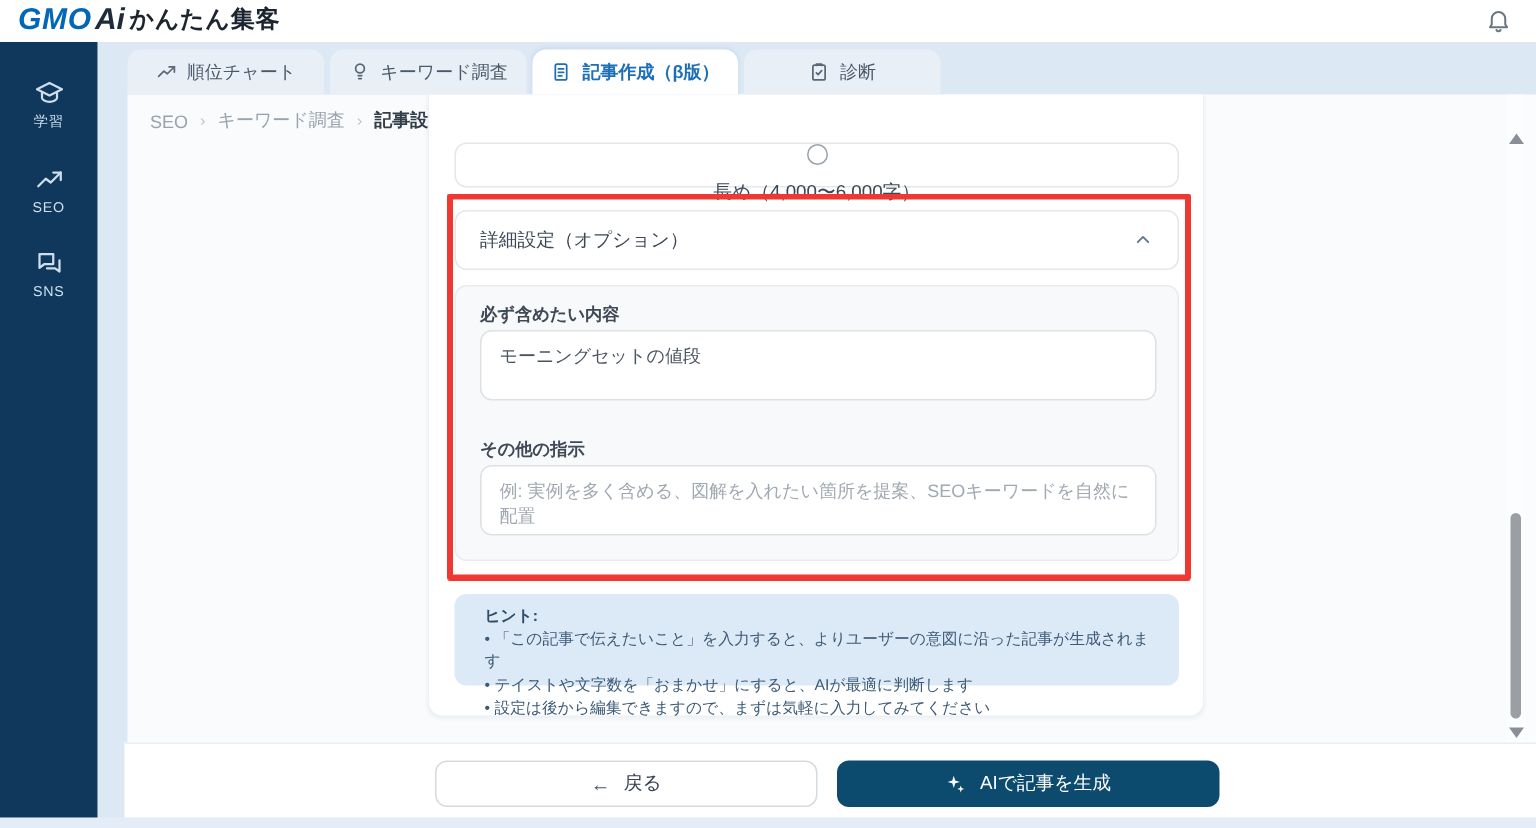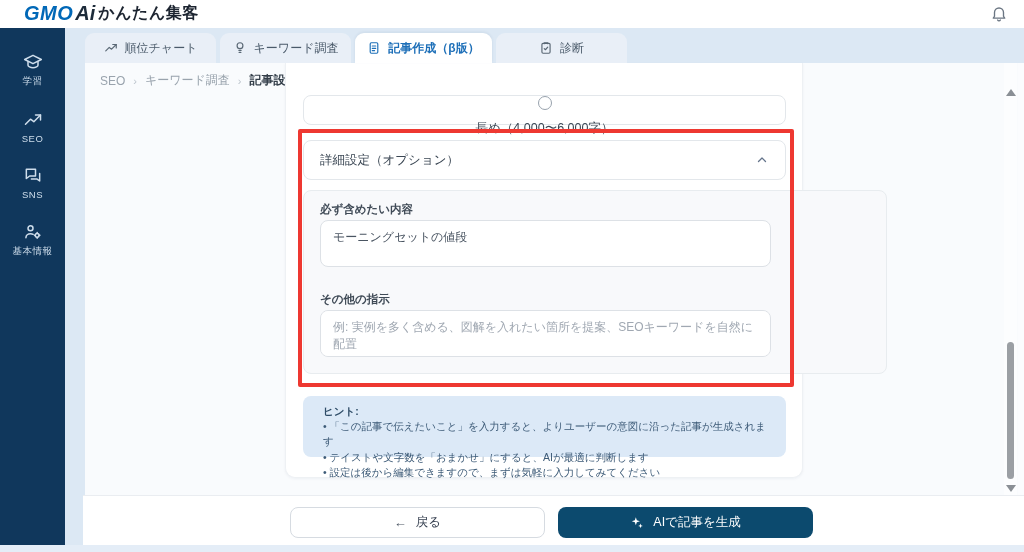--- a/index.html
+++ b/index.html
@@ -2,21 +2,21 @@
 <html><head>
 <meta charset="utf-8">
 <style>
   * { margin:0; padding:0; box-sizing:border-box; }
   html,body { width:1024px; height:552px; overflow:hidden;
     font-family:"Liberation Sans","DejaVu Sans",sans-serif; background:#ffffff; }
   .abs { position:absolute; }
 
   
   .header { left:0; top:0; width:1024px; height:28px; background:#ffffff; z-index:30; }
-  .logo { position:absolute; left:24px; top:2px; display:flex; align-items:center; cursor:pointer; }
+  .logo { position:absolute; left:12px; top:2px; display:flex; align-items:center; cursor:pointer; }
   .logo-gmo { font-size:20px; font-weight:900; font-style:italic; color:#0168b7; letter-spacing:0.5px; }
   .logo-ai  { font-size:20px; font-weight:900; font-style:italic; color:#1d2b3a; margin-left:2px; }
   .logo-jp  { font-size:16px; font-weight:800; color:#1c2430; margin-left:3px; letter-spacing:0.5px; }
   .bell { position:absolute; right:16px; top:5px; width:18px; height:18px; color:#6b7683; cursor:pointer; }
 
   
   .sidebar { left:0; top:28px; width:65px; height:517px; background:#10375c; z-index:25;
     display:flex; flex-direction:column; align-items:center; padding-top:24px; gap:22px; }
   .side-item { display:flex; flex-direction:column; align-items:center; gap:3px; cursor:pointer; width:100%; }
   .side-item svg { width:20px; height:20px; stroke:#cfdeec; }
@@ -56,21 +56,21 @@
 
   .red-box { position:absolute; left:12px; top:66px; width:496px; height:258px;
     border:4px solid #ee3831; border-radius:2px; pointer-events:none; z-index:10; }
 
   .accordion { position:absolute; left:17px; top:77px; width:483px; height:40px;
     border:1px solid #e3e7eb; border-radius:8px; background:#fff;
     display:flex; align-items:center; justify-content:space-between; padding:0 16px; cursor:pointer; }
   .accordion-title { font-size:12.5px; color:#3b4754; font-weight:500; }
   .accordion svg { width:14px; height:14px; stroke:#64748b; }
 
-  .fields-panel { position:absolute; left:17px; top:127px; width:584px; height:184px;
+  .fields-panel { position:absolute; left:17px; top:127px; width:483px; height:184px;
     background:#f8f9fb; border:1px solid #e8ecef; border-radius:8px; }
   .field-label { position:absolute; left:16px; font-size:11.5px; font-weight:600; color:#3f4a56; }
   .ta { position:absolute; left:16px; width:451px; height:47px; background:#fff;
     border:1px solid #dde1e6; border-radius:8px; resize:none; padding:8px 12px;
     font-family:"Liberation Sans","DejaVu Sans",sans-serif; font-size:12px; color:#4a5562; outline:none; }
   .ta::placeholder { color:#a0a8b2; }
 
   .hint-box { position:absolute; left:17px; top:333px; width:483px; height:61px;
     background:#dce9f7; border-radius:8px; padding:8px 20px; }
   .hint-title { font-size:10.5px; font-weight:bold; color:#2f4d68; line-height:1.45; }
@@ -134,29 +134,20 @@
       </svg>
     <span class="side-label">SEO</span>
   </div>
   <div class="side-item">
     <svg viewBox="0 0 24 24" fill="none" stroke-width="1.8" stroke-linecap="round" stroke-linejoin="round">
         <path d="M4 4h11v8H8l-4 3z"></path>
         <path d="M20 9v9l-3.5-2.5H10"></path>
       </svg>
     <span class="side-label">SNS</span>
   </div>
-  <div class="side-item">
-    <svg viewBox="0 0 24 24" fill="none" stroke-width="1.8" stroke-linecap="round" stroke-linejoin="round">
-        <circle cx="9" cy="7.5" r="3"></circle>
-        <path d="M3.5 19c0-3 2.5-5 5.5-5 1.2 0 2.3.3 3.2.8"></path>
-        <circle cx="17" cy="16" r="2.3"></circle>
-        <path d="M17 12.6v1.1M17 18.3v1.1M13.7 16h1.1M19.2 16h1.1"></path>
-      </svg>
-    <span class="side-label">基本情報</span>
-  </div>
 </div>
 
 <div class="abs tabbar">
   <div class="tab">
     <svg viewBox="0 0 24 24" fill="none" stroke-width="2" stroke-linecap="round" stroke-linejoin="round">
         <polyline points="3 17 9 11 13 14 21 6"></polyline>
         <polyline points="15 6 21 6 21 12"></polyline>
       </svg>
     <span>順位チャート</span>
   </div>

